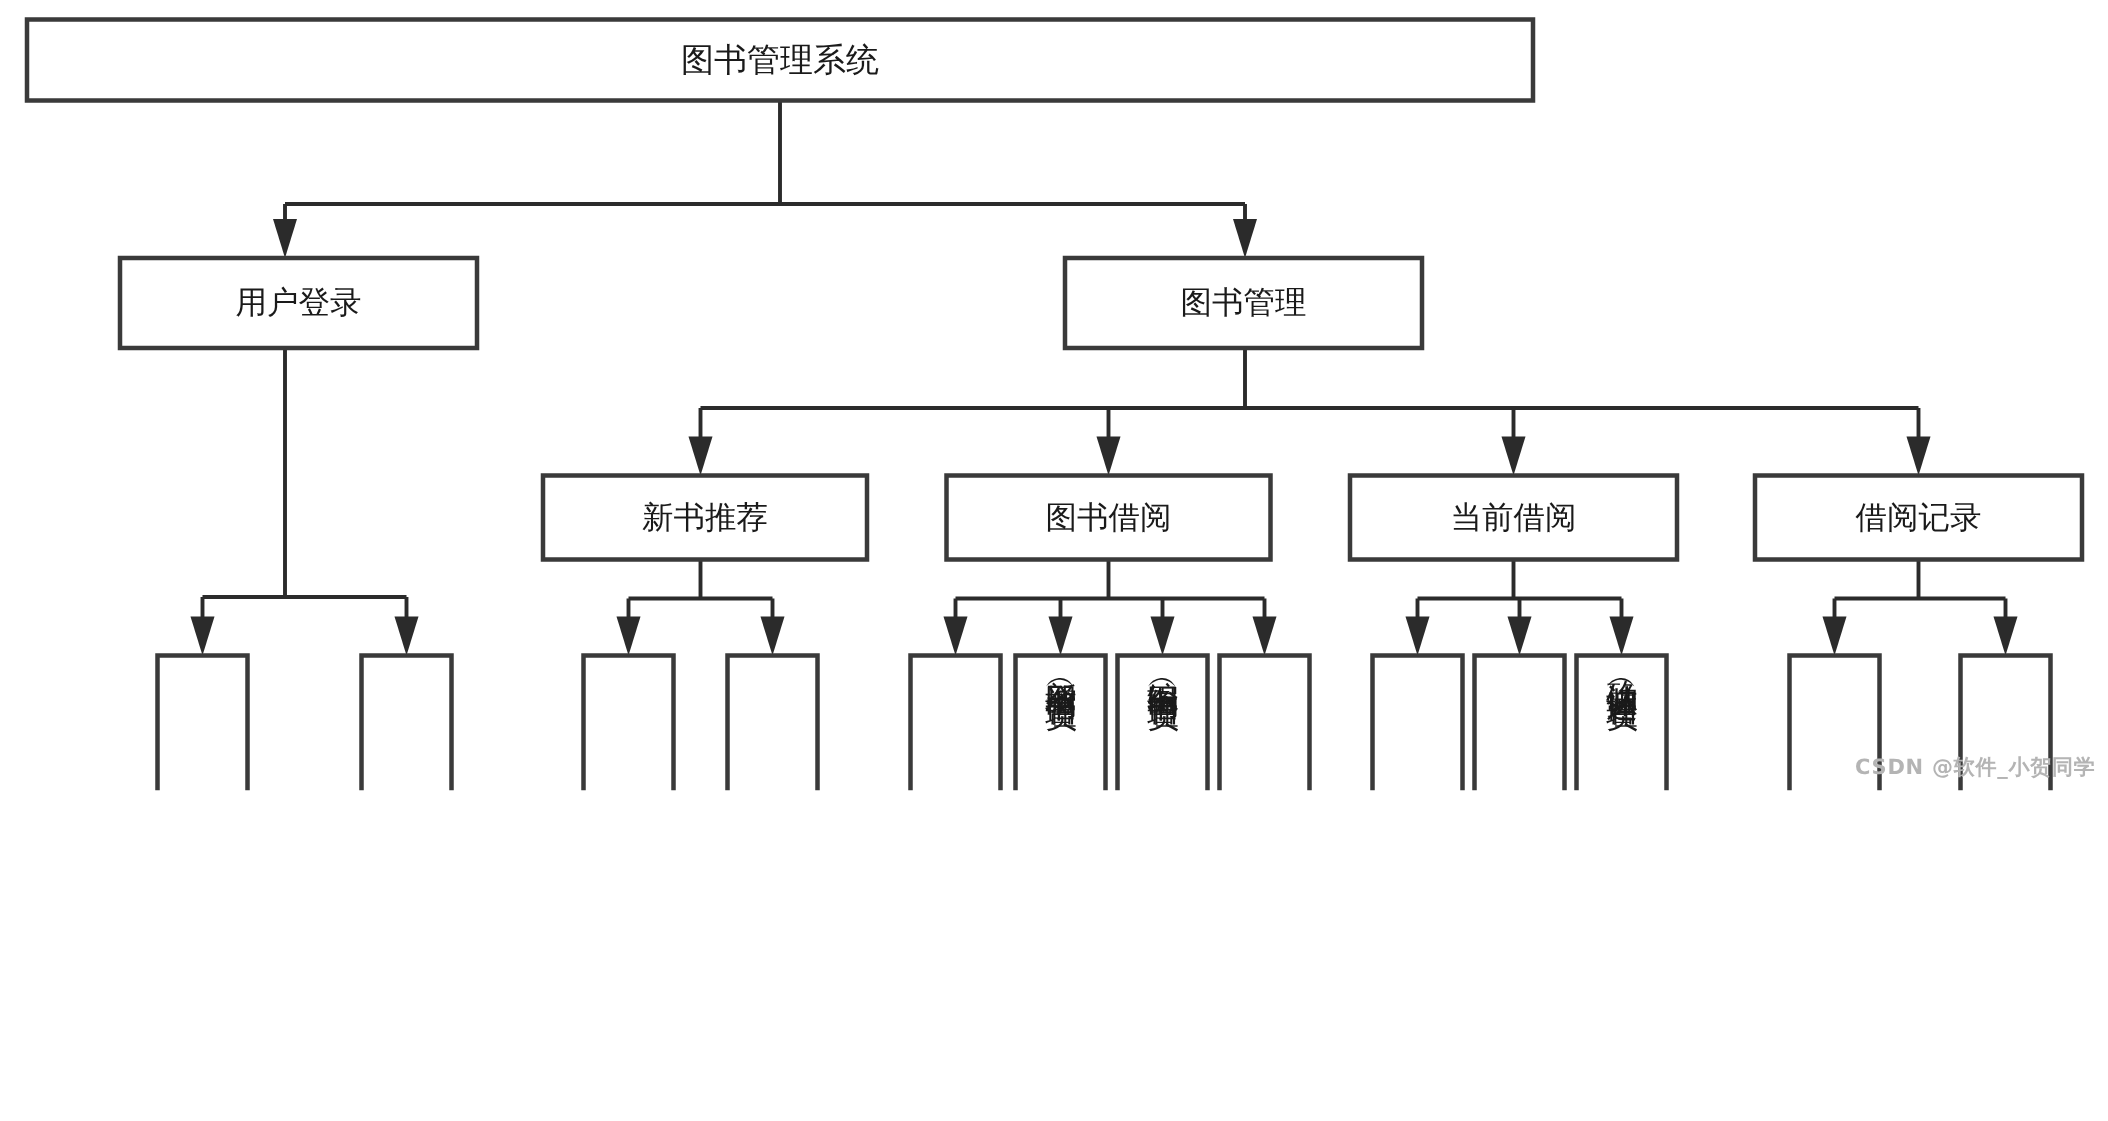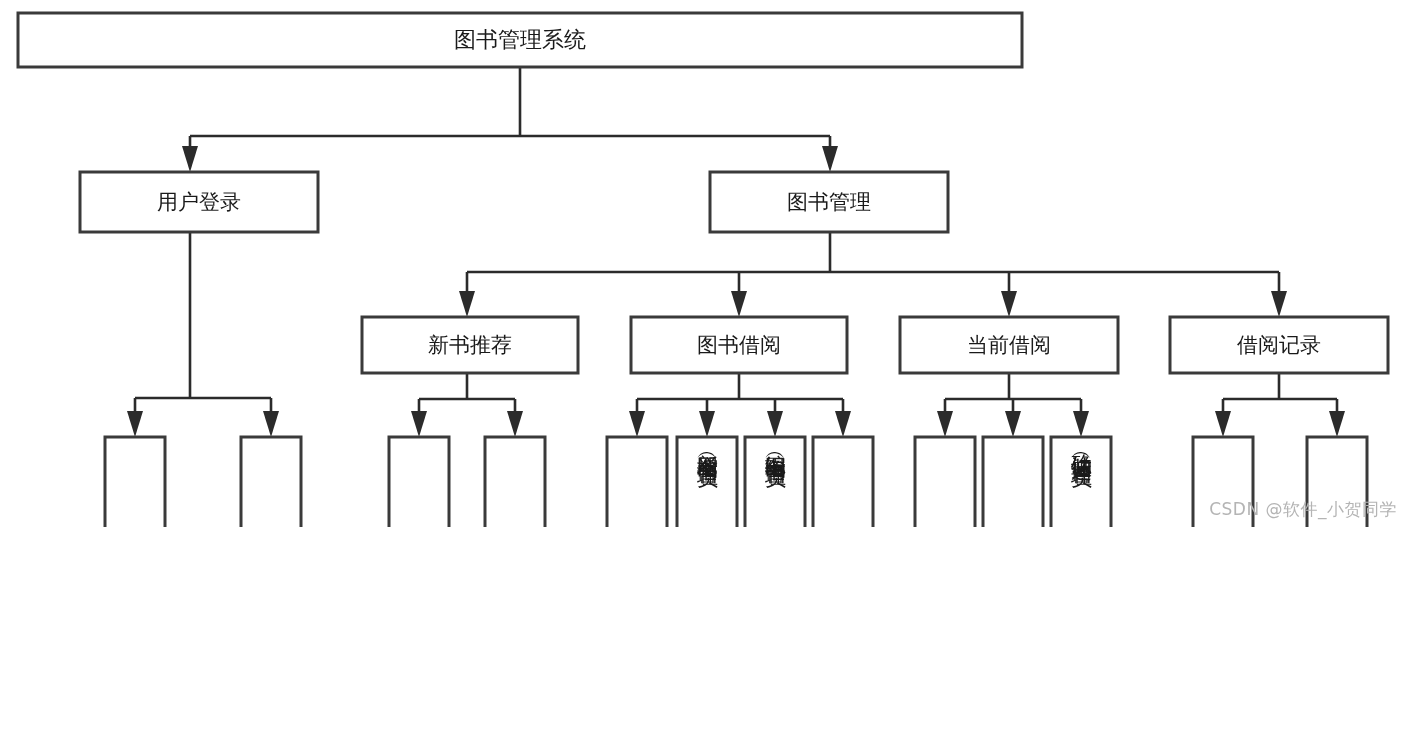--- a/index.html
+++ b/index.html
@@ -66,24 +66,25 @@
     line-height: 1.18;
     letter-spacing: 2px;
     color: #1a1a1a;
     white-space: nowrap;
   }
   .watermark {
     position: absolute;
     right: 8px;
     bottom: 6px;
     font-family: "DejaVu Sans", "Liberation Sans", sans-serif;
-    font-size: 17px;
+    font-size: 14px;
     color: #b4b4b4;
     letter-spacing: 0.5px;
     user-select: none;
+    font-weight: bold;
   }
 </style>
 </head>
 <body>
 
 <div id="diagram-root">
 
   <svg class="diagram-svg" viewBox="0 0 1405 747" xmlns="http://www.w3.org/2000/svg">
 
     <g>

